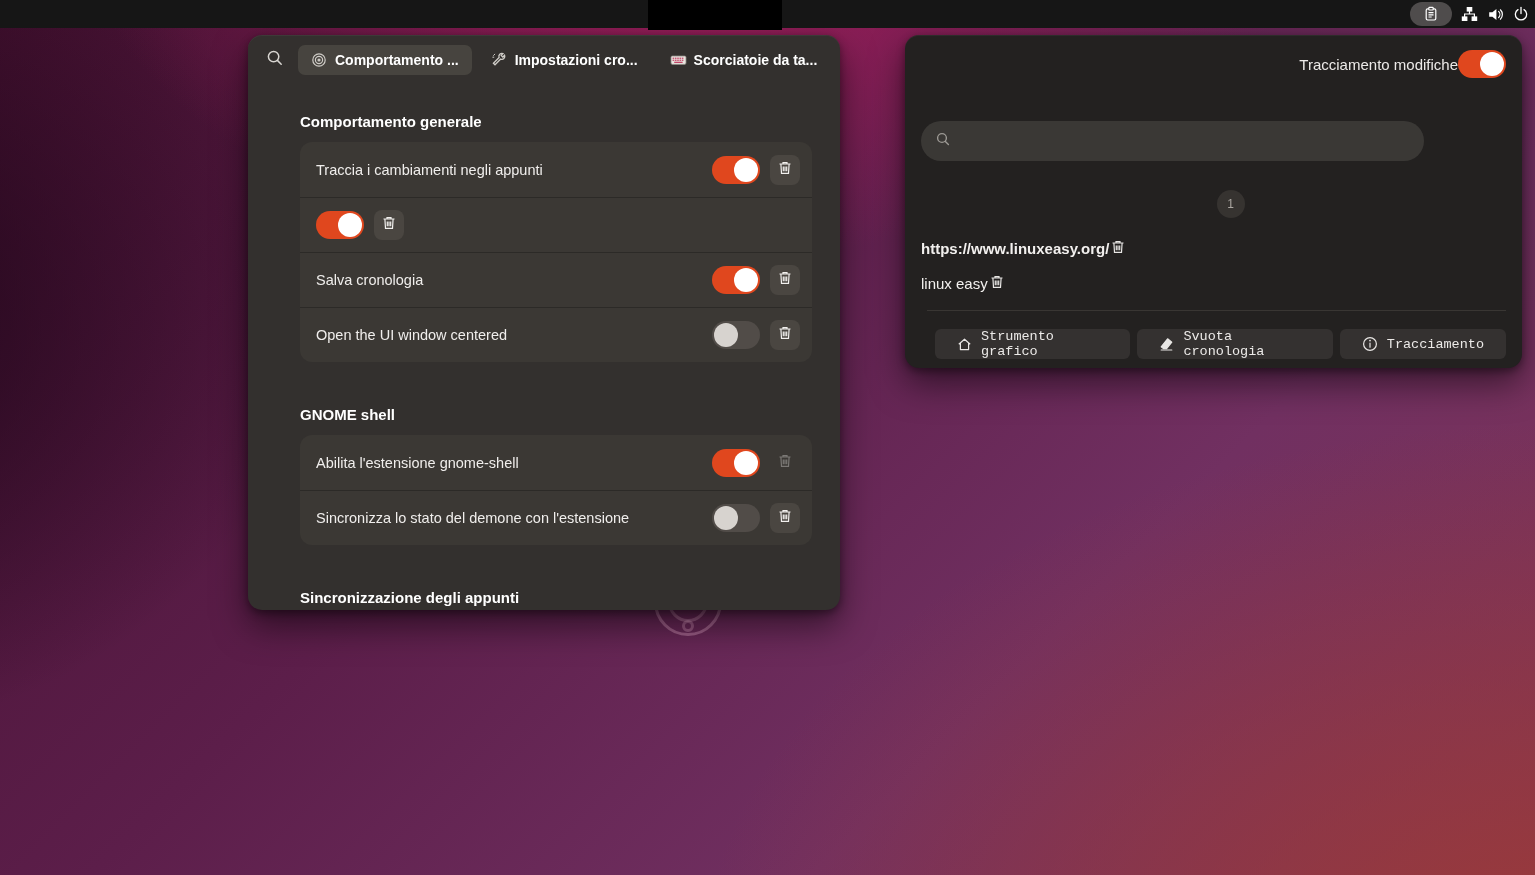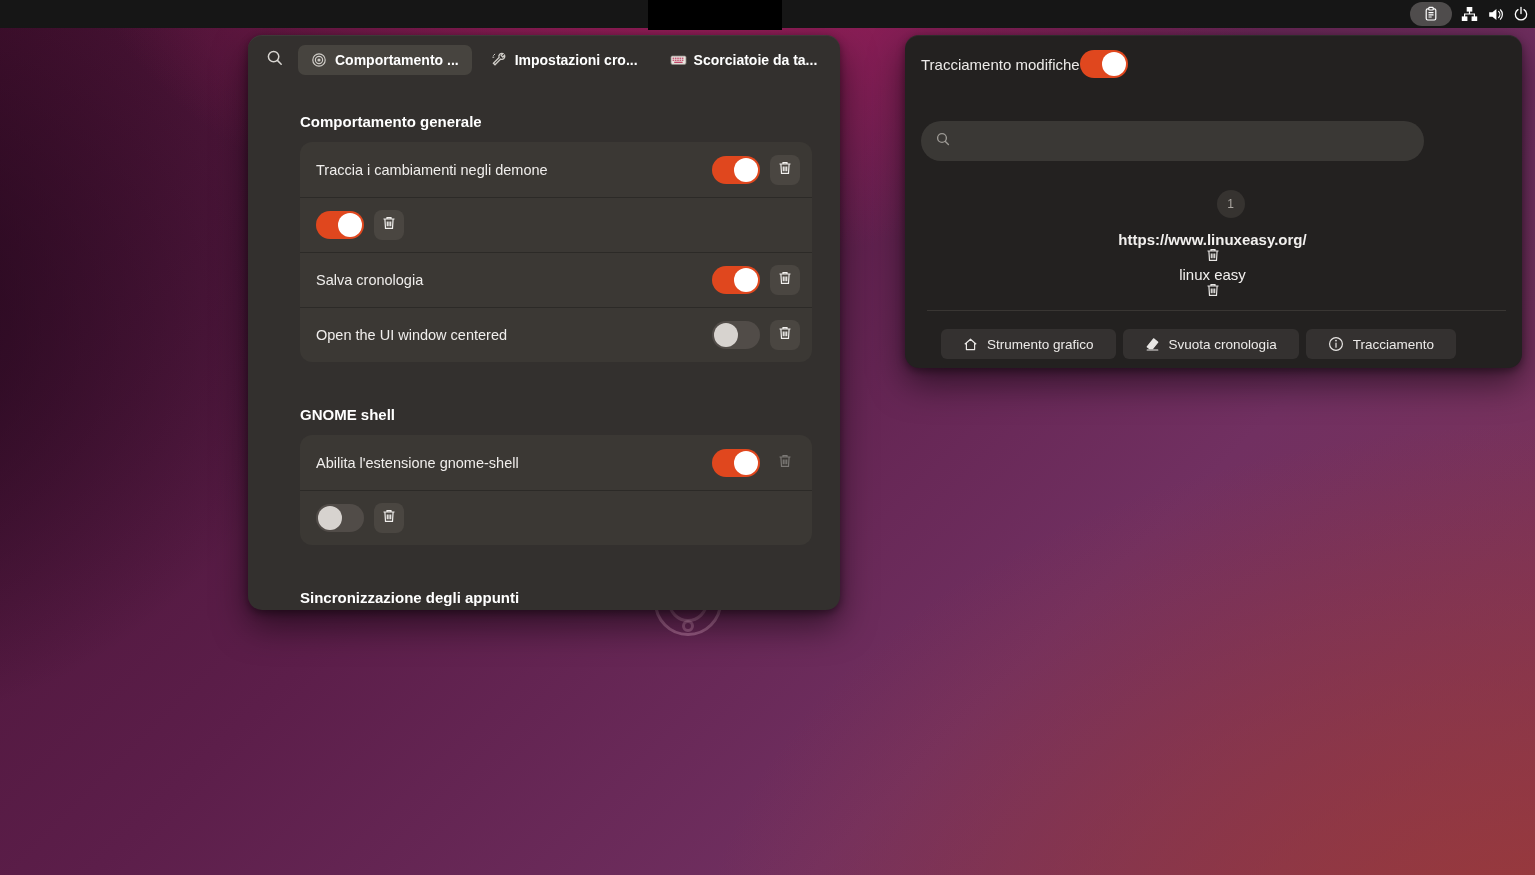--- a/index.html
+++ b/index.html
@@ -54,35 +54,35 @@
   .toggle { width:48px; height:28px; border-radius:14px; background:#514c48; position:relative; flex:0 0 auto; }
   .toggle .knob { position:absolute; top:2px; left:2px; width:24px; height:24px; border-radius:50%; background:#d7d3cf; }
   .toggle.on { background:#E0471E; }
   .toggle.on .knob { left:auto; right:2px; background:#ffffff; }
   .trash-btn { width:30px; height:30px; border-radius:8px; background:#4a4641; display:flex; align-items:center; justify-content:center; flex:0 0 auto; }
   .trash-btn.disabled { background:transparent; opacity:.35; }
   .card-sliver { height:10px; border-radius:12px 12px 0 0; background:#3b3834; margin-top:12px; }
 
   
   .history { left:905px; top:35px; width:617px; height:333px; background:#232120; padding:15px 16px 0 16px; overflow:hidden; }
-  .hist-header { display:flex; align-items:center; justify-content:flex-start; height:28px; }
+  .hist-header { display:flex; align-items:center; justify-content:flex-end; height:28px; }
   .hist-title { color:#eceae8; font-size:15px; }
   .hist-search { margin-top:43px; width:503px; height:40px; border-radius:20px; background:#3a3835;
                  display:flex; align-items:center; padding:0 14px; gap:8px; }
   .hist-search input { flex:1; background:transparent; border:none; outline:none; color:#eceae8; font-size:14px; font-family:"Liberation Sans", sans-serif; }
   .page-badge-wrap { display:flex; justify-content:center; margin-top:29px; }
   .page-badge { width:28px; height:28px; border-radius:50%; background:#363330; color:#aba7a2; font-size:12px;
                 display:flex; align-items:center; justify-content:center; transform:translateX(17px); }
   .entries { margin-top:13px; }
-  .entry { height:35px; display:flex; align-items:center; padding-right:2px;flex-direction:column; }
+  .entry { height:35px; display:flex; align-items:center; padding-right:2px; }
   .entry-text { color:#f2f0ee; font-size:15px; }
   .entry-text.bold { font-weight:bold; }
   .entry-trash { display:flex; width:18px; height:18px; align-items:center; justify-content:center; }
   .hist-sep { border-top:1px solid #393633; margin:9px 0 0 6px; }
-  .hist-actions { display:flex; gap:7px; margin:18px 0 0 20px; }
+  .hist-actions { display:flex; gap:7px; margin:18px 0 0 14px;font-family:Liberation Mono, monospace; }
   .action-btn { height:30px; border-radius:6px; background:#343130; color:#eceae8; font-size:13.5px;
                 display:flex; align-items:center; gap:9px; padding:0 22px; }
   .action-btn .a-icon { display:flex; }
 
   svg { flex:0 0 auto; }
 </style>
 </head>
 <body>
 
 <div class="topbar">
@@ -180,21 +180,21 @@
     </div>
     <div class="close-btn">
       <span>×</span>
     </div>
   </div>
 
   <div class="settings-content">
     <div class="section-title">Comportamento generale</div>
     <div class="card">
       <div class="row">
-        <span class="row-label">Traccia i cambiamenti negli demone</span>
+        <span class="row-label">Traccia i cambiamenti negli appunti</span>
         <span class="row-controls">
           <span class="toggle on">
               <span class="knob"></span>
             </span>
           <span class="trash-btn">
             <span>
               <svg width="16" height="16" viewBox="0 0 16 16" fill="none" stroke="#f2f0ee" stroke-width="1.2">
                 <path d="M2.5 4h11M6 4V2.6h4V4M3.9 4l.6 9.4h7l.6-9.4M6.3 6.4v4.8M8 6.4v4.8M9.7 6.4v4.8"></path>
               </svg>
             </span>
@@ -258,20 +258,21 @@
           <span class="trash-btn disabled">
             <span>
               <svg width="16" height="16" viewBox="0 0 16 16" fill="none" stroke="#f2f0ee" stroke-width="1.2">
                 <path d="M2.5 4h11M6 4V2.6h4V4M3.9 4l.6 9.4h7l.6-9.4M6.3 6.4v4.8M8 6.4v4.8M9.7 6.4v4.8"></path>
               </svg>
             </span>
           </span>
         </span>
       </div>
       <div class="row">
+        <span class="row-label">Sincronizza lo stato del demone con l'estensione</span>
         <span class="row-controls">
           <span class="toggle">
               <span class="knob"></span>
             </span>
           <span class="trash-btn">
             <span>
               <svg width="16" height="16" viewBox="0 0 16 16" fill="none" stroke="#f2f0ee" stroke-width="1.2">
                 <path d="M2.5 4h11M6 4V2.6h4V4M3.9 4l.6 9.4h7l.6-9.4M6.3 6.4v4.8M8 6.4v4.8M9.7 6.4v4.8"></path>
               </svg>
             </span>

